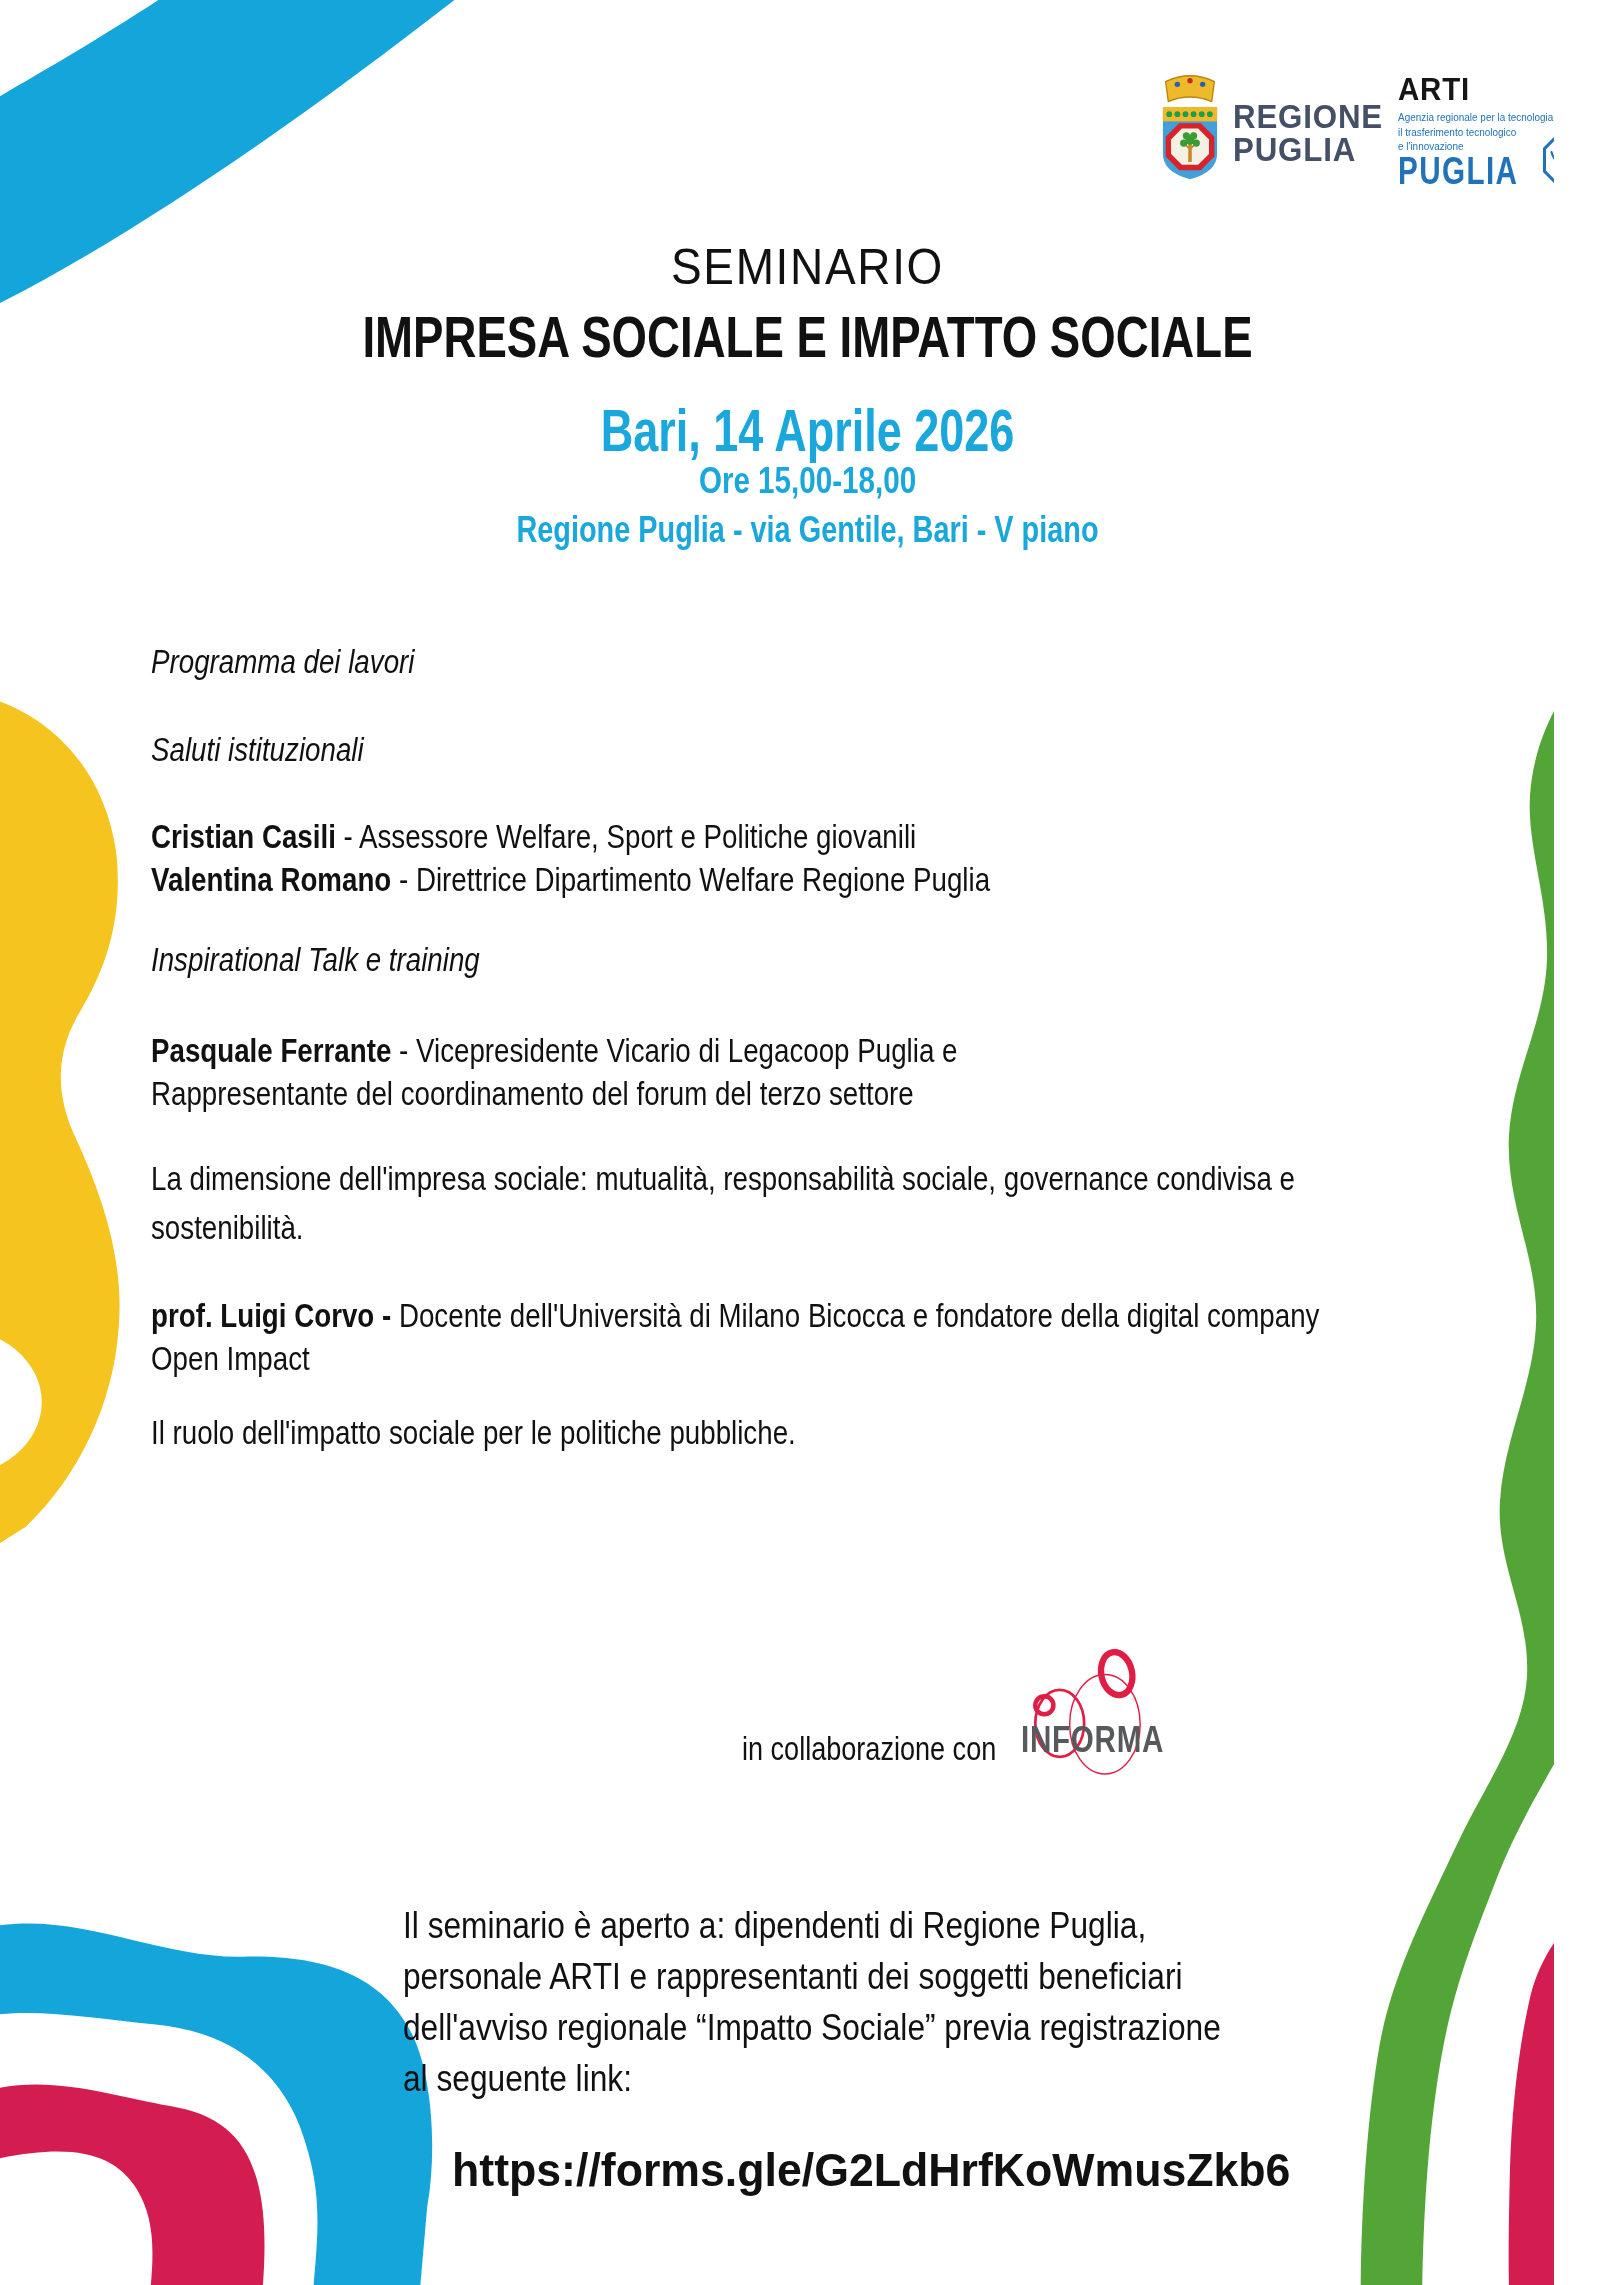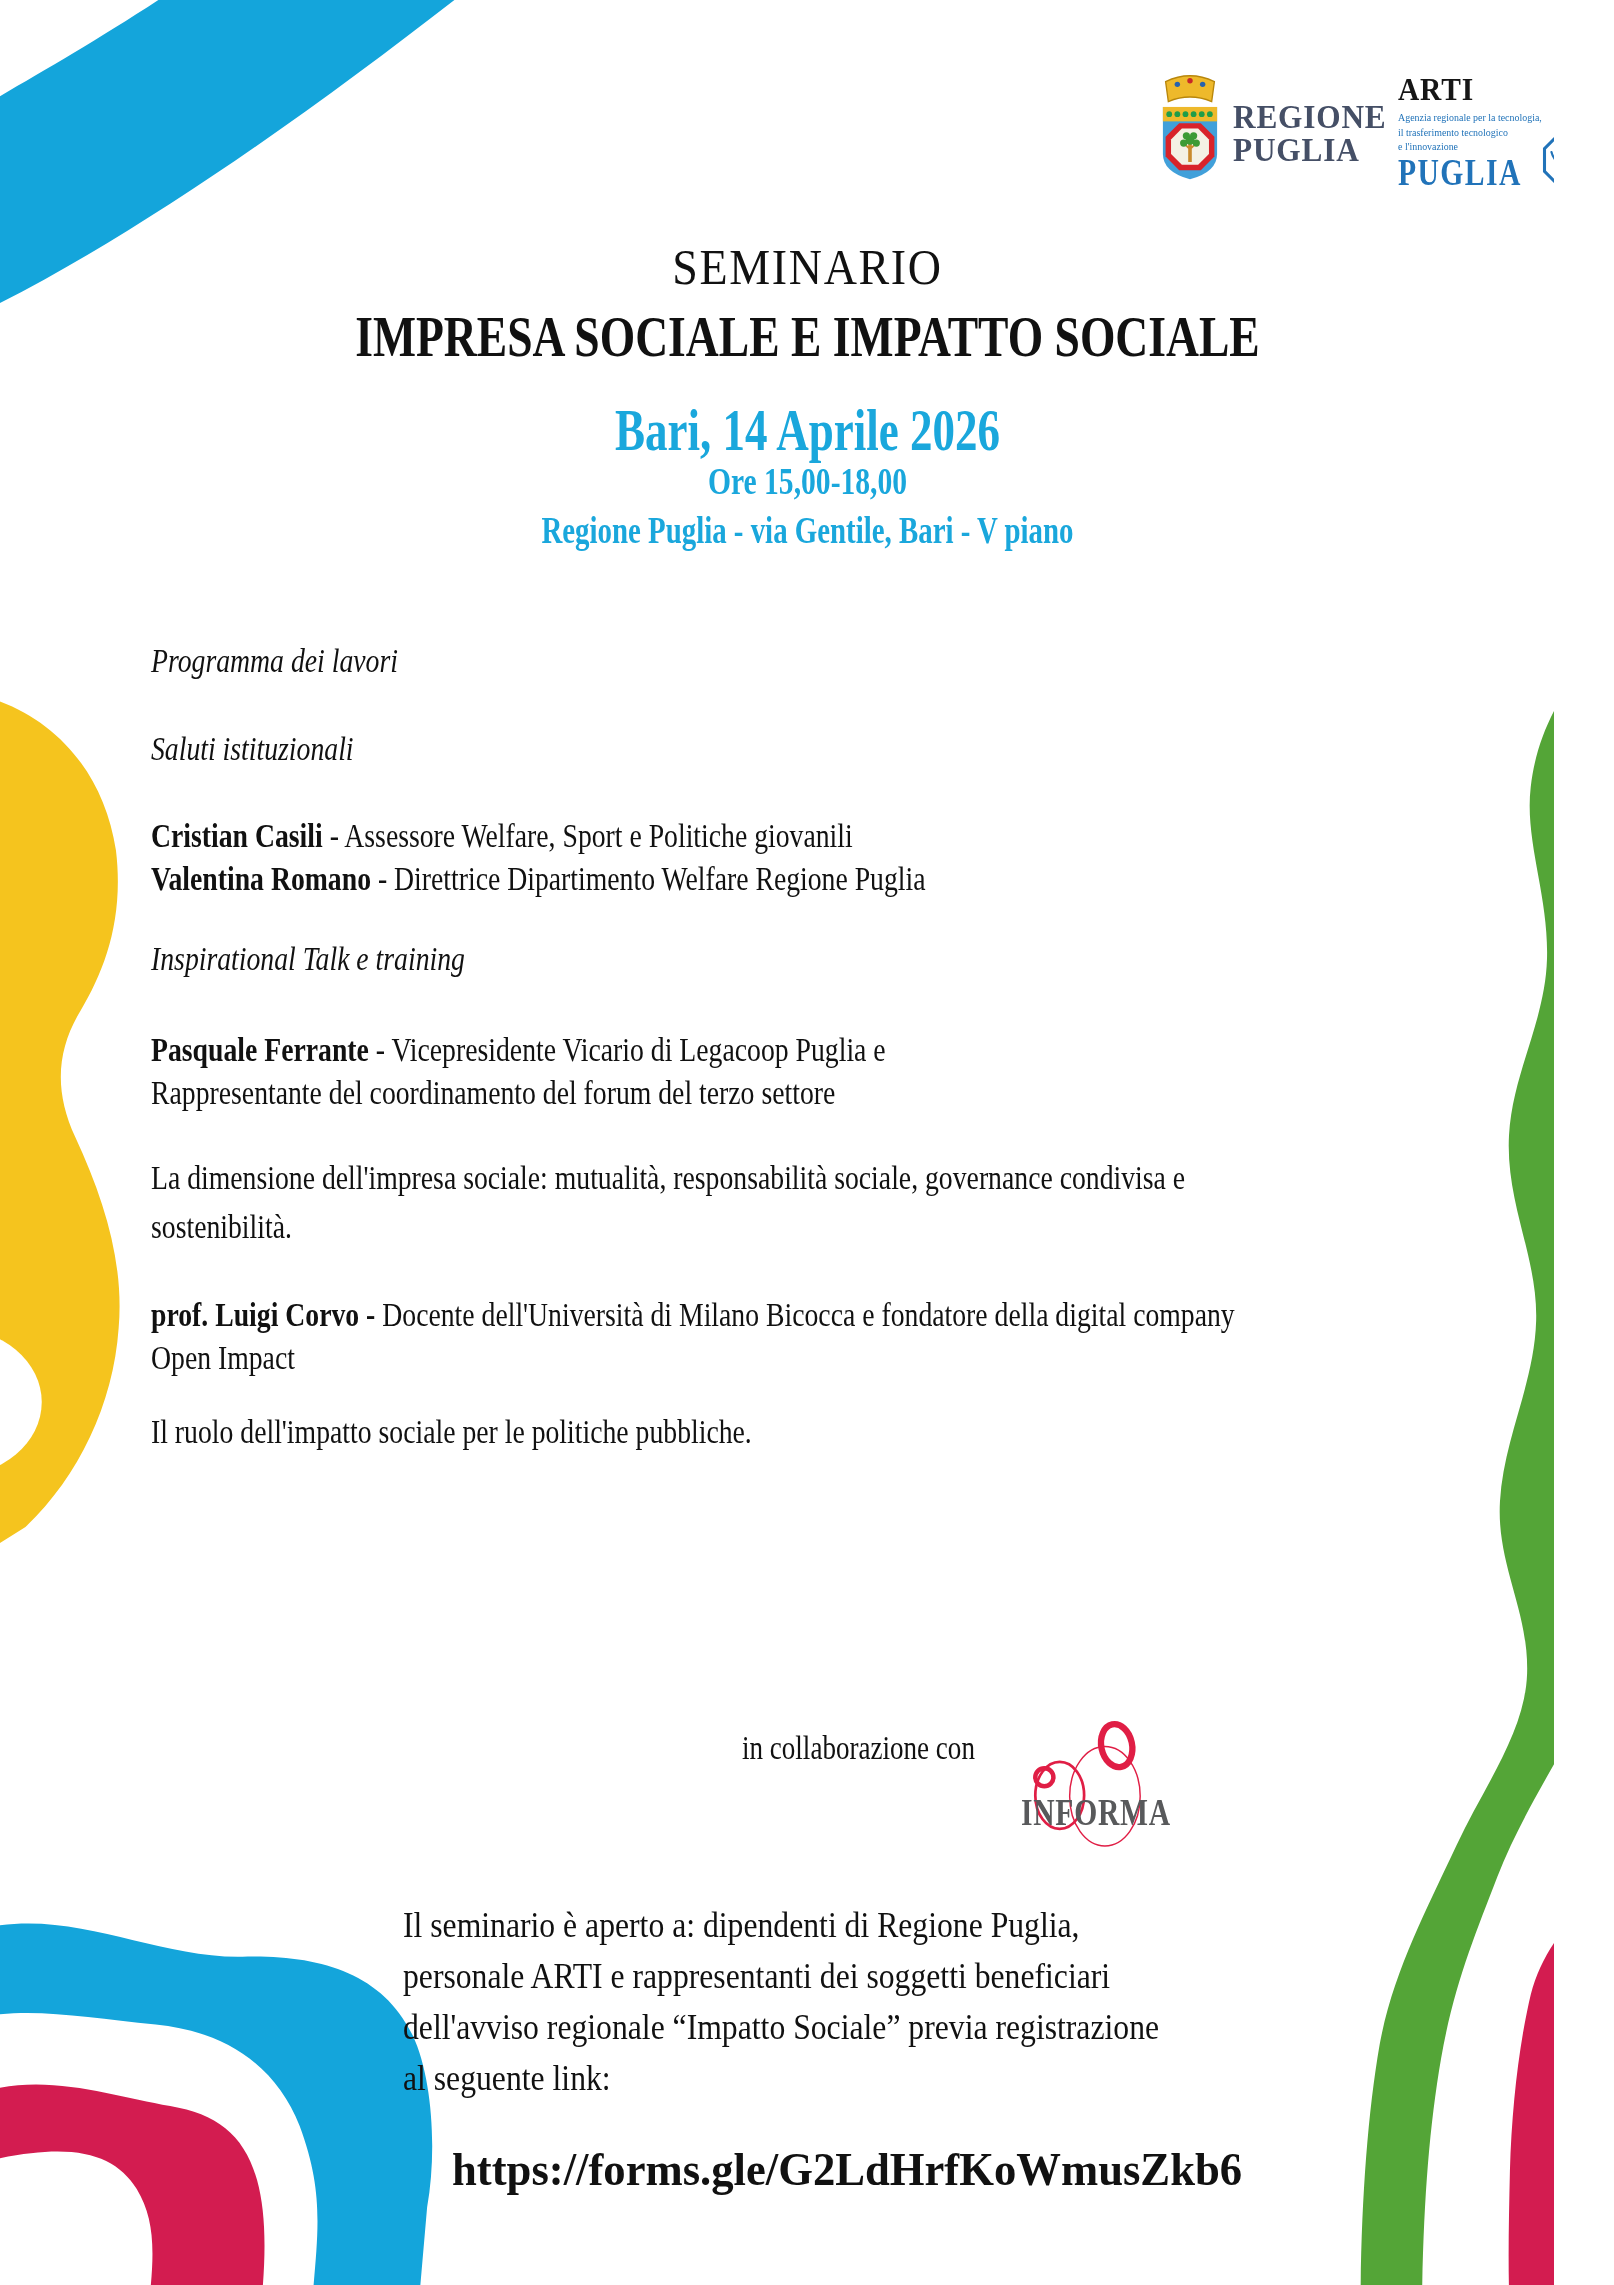--- a/index.html
+++ b/index.html
@@ -1,17 +1,17 @@
 <!DOCTYPE html>
 <html style="font-size:14.5px"><head>
 <meta charset="utf-8">
 <style>
   html,body{margin:0;padding:0;background:#ffffff;}
   .page{position:relative;width:1554px;height:2285px;background:#ffffff;overflow:hidden;
-        font-family:Liberation Serif, serif;color:#111111;}
+        font-family:Liberation Sans, sans-serif;color:#111111;}
   .decor{position:absolute;left:0;top:0;width:1615px;height:2285px;}
 
   
   .crest{position:absolute;left:1161px;top:69px;width:58px;height:112px;}
   .regione-name{position:absolute;left:1233px;top:100px;font-size:34px;font-weight:bold;
         color:#454F66;line-height:33px;letter-spacing:0.9px;transform:scaleX(.92);transform-origin:0 0;}
   .arti-name{position:absolute;left:1398px;top:72px;font-size:31px;font-weight:800;color:#161616;
         letter-spacing:0.9px;transform:scaleX(.95);transform-origin:0 0;}
   .arti-tag{position:absolute;left:1398px;top:110px;font-size:11.3px;line-height:14.5px;color:#2173B9;
         transform:scaleX(.88);transform-origin:0 0;white-space:nowrap;}
@@ -30,21 +30,21 @@
   
   .body-line{position:absolute;left:151px;font-size:33px;line-height:43px;
         transform:scaleX(.84);transform-origin:0 0;white-space:nowrap;}
   .italic{font-style:italic;}
   .lh48{line-height:43px;}
   .lh54{line-height:49px;}
 
   
   .collab-label{position:absolute;left:742px;top:1730px;font-size:33px;
         transform:scaleX(.82);transform-origin:0 0;}
-  .informa-logo{position:absolute;left:991px;top:1704px;width:217px;height:190px;}
+  .informa-logo{position:absolute;left:991px;top:1632px;width:217px;height:190px;}
   .informa-circles{position:absolute;left:0;top:0;width:217px;height:190px;}
   .informa-word{position:absolute;left:30px;top:87px;font-size:37px;font-weight:bold;color:#58595B;
         letter-spacing:0.9px;transform:scaleX(.8);transform-origin:0 0;}
 
   
   .close-line{position:absolute;left:403px;font-size:36px;line-height:51px;
         transform:scaleX(.88);transform-origin:0 0;white-space:nowrap;}
   .reg-link{position:absolute;left:452px;top:2142px;font-size:47px;font-weight:bold;
         transform:scaleX(.95);transform-origin:0 0;white-space:nowrap;color:#111;}
 </style>

